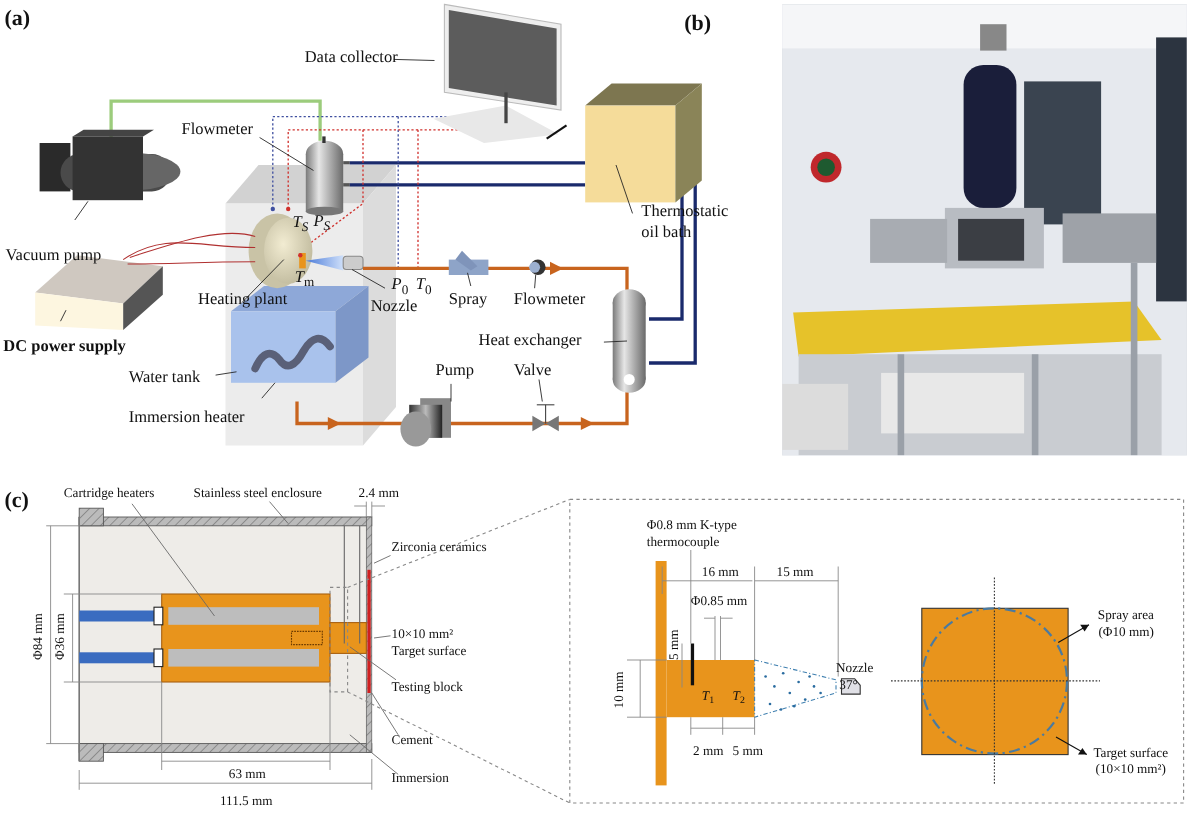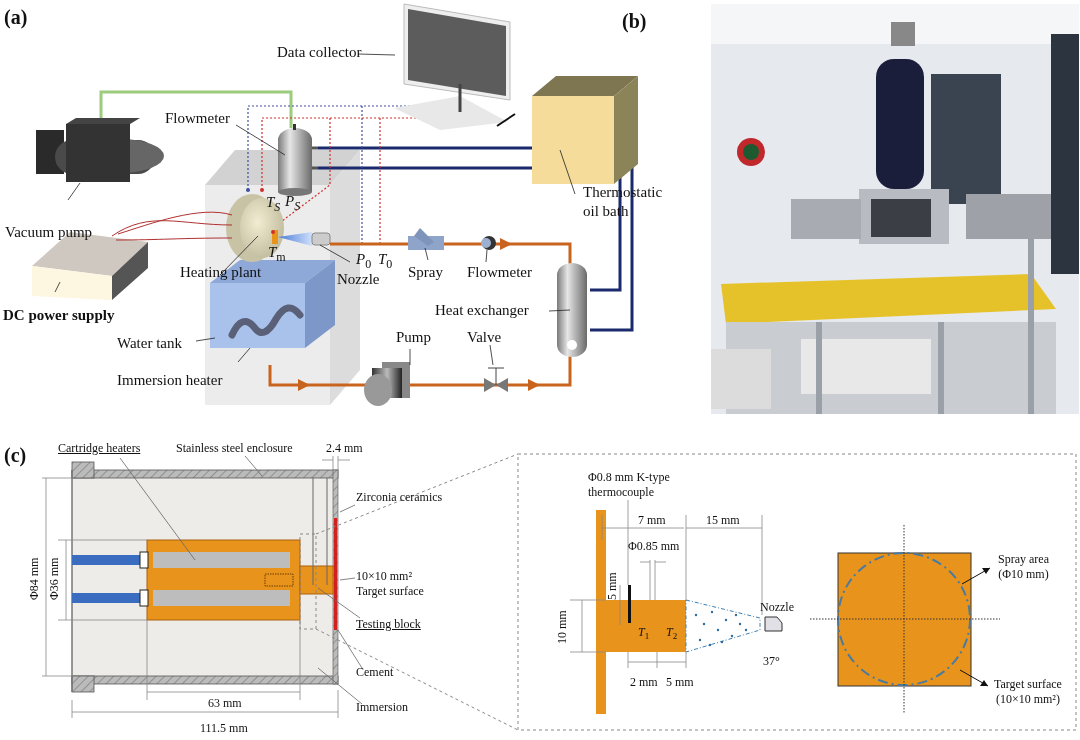--- a/index.html
+++ b/index.html
@@ -340,49 +340,49 @@
     <circle cx="904" cy="619" r="66" fill="none" stroke="#4a7aa0" stroke-width="2" stroke-dasharray="10,4,2,4"></circle>
     <line x1="904" y1="525" x2="904" y2="714" stroke="#333" stroke-dasharray="1.5,1.5"></line>
     <line x1="810" y1="619" x2="1000" y2="619" stroke="#333" stroke-dasharray="1.5,1.5"></line>
     <line x1="962" y1="584" x2="990" y2="568" stroke="#111"></line>
     <polygon points="990,568 982,568 986,574" fill="#111"></polygon>
     <line x1="960" y1="670" x2="988" y2="686" stroke="#111"></line>
     <polygon points="988,686 980,686 984,680" fill="#111"></polygon>
   </g>
 </svg>
 
-<div class="lbl sm" style="left:58px;top:442px;text-decoration:underline;">Cartridge heaters</div>
+<div class="lbl sm" style="left:58px;top:442px;">Cartridge heaters</div>
 <div class="lbl sm" style="left:176px;top:442px;text-align:right;">Stainless steel enclosure</div>
 <div class="lbl sm" style="left:326px;top:442px;">2.4 mm</div>
 <div class="lbl sm" style="left:356px;top:491px;">Zirconia ceramics</div>
 <div class="lbl sm" style="left:356px;top:570px;">10×10 mm²</div>
 <div class="lbl sm" style="left:356px;top:585px;">Target surface</div>
-<div class="lbl sm" style="left:356px;top:618px;text-decoration:underline;">Testing block</div>
+<div class="lbl sm" style="left:356px;top:618px;">Testing block</div>
 <div class="lbl sm" style="left:356px;top:666px;">Cement</div>
 <div class="lbl sm" style="left:356px;top:701px;">Immersion</div>
 <div class="lbl sm" style="left:4px;top:570px;transform:rotate(-90deg);transform-origin:left top;left:28px;top:600px;">Φ84 mm</div>
 <div class="lbl sm" style="transform:rotate(-90deg);transform-origin:left top;left:48px;top:600px;">Φ36 mm</div>
 <div class="lbl sm" style="left:208px;top:697px;">63 mm</div>
 <div class="lbl sm" style="left:200px;top:722px;">111.5 mm</div>
 
 <div class="lbl sm" style="left:588px;top:470px;line-height:15px;">
   <div>Φ0.8 mm K-type</div>
   <div>thermocouple</div>
 </div>
-<div class="lbl sm" style="left:638px;top:514px;">7 mm</div>
+<div class="lbl sm" style="left:638px;top:514px;">16 mm</div>
 <div class="lbl sm" style="left:706px;top:514px;">15 mm</div>
 <div class="lbl sm" style="left:628px;top:540px;">Φ0.85 mm</div>
 <div class="lbl sm" style="transform:rotate(-90deg);transform-origin:left top;left:606px;top:600px;">5 mm</div>
 <div class="lbl sm" style="transform:rotate(-90deg);transform-origin:left top;left:556px;top:644px;">10 mm</div>
 <div class="lbl sm it" style="left:638px;top:626px;"><span>T</span><sub style="font-size:9px;font-style:normal">1</sub></div>
 <div class="lbl sm it" style="left:666px;top:626px;"><span>T</span><sub style="font-size:9px;font-style:normal">2</sub></div>
 <div class="lbl sm" style="left:630px;top:676px;">2 mm</div>
 <div class="lbl sm" style="left:666px;top:676px;">5 mm</div>
 <div class="lbl sm" style="left:760px;top:601px;">Nozzle</div>
-<div class="lbl sm" style="left:763px;top:655px;">37°</div>
-<div class="lbl sm" style="left:998px;top:552px;line-height:15px;text-align:center;">
+<div class="lbl sm" style="left:763px;top:616px;">37°</div>
+<div class="lbl sm" style="left:998px;top:552px;line-height:15px;text-align:right;">
   <div>Spray area</div>
   <div>(Φ10 mm)</div>
 </div>
 <div class="lbl sm" style="left:994px;top:677px;line-height:15px;text-align:center;">
   <div>Target surface</div>
   <div>(10×10 mm²)</div>
 </div>
 
 </body></html>

